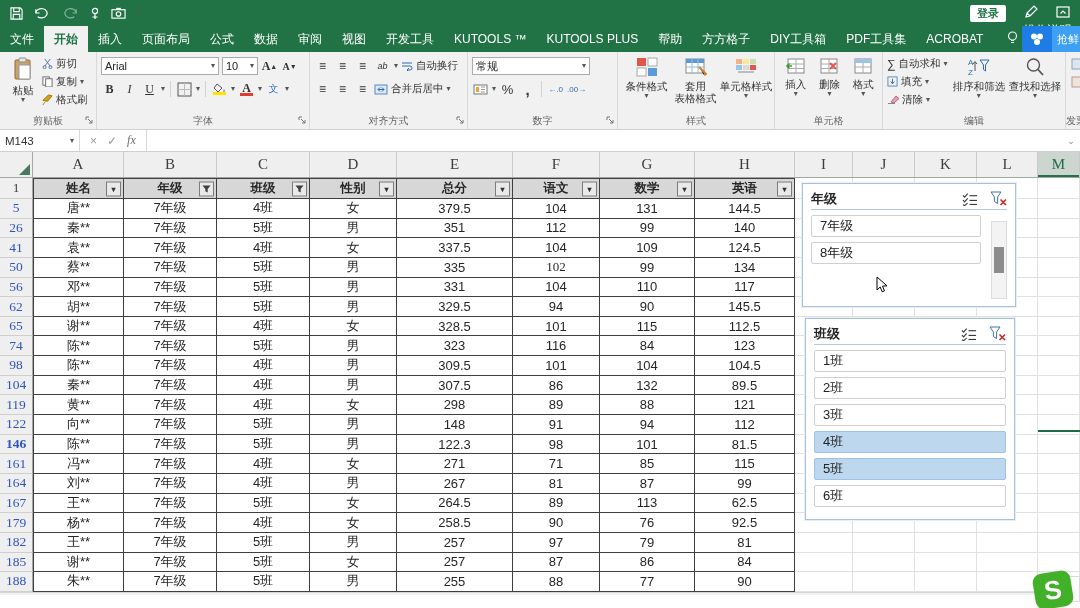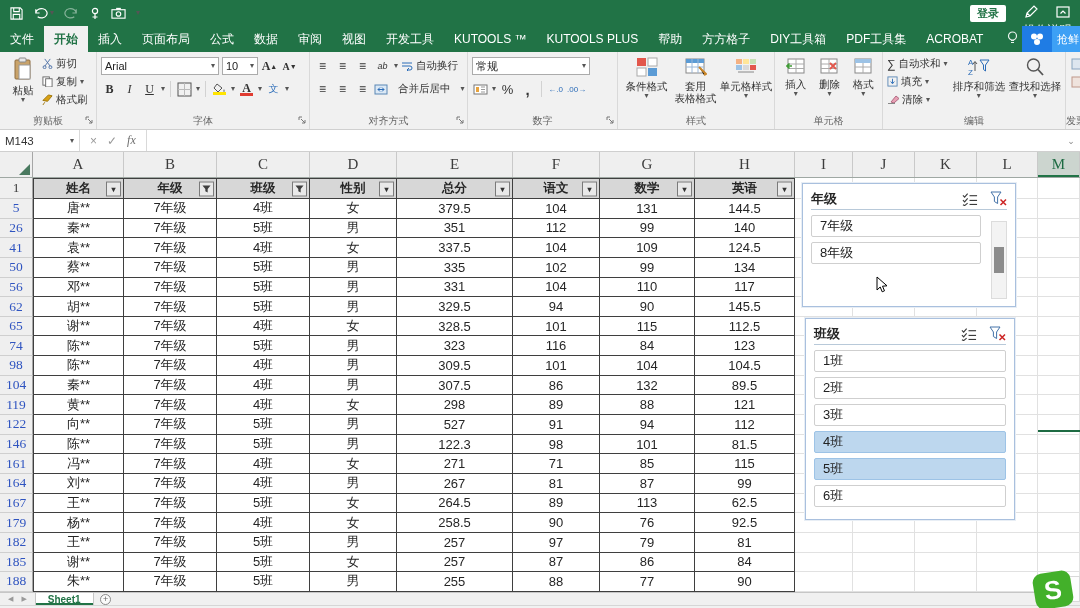--- a/index.html
+++ b/index.html
@@ -304,21 +304,21 @@
           <svg width="12" height="10" viewBox="0 0 12 10">
               <path d="M1 2 h10 M1 5 h8 a2 2 0 1 1 0 4 h-2 M8 7 l-2 2 2 2" fill="none" stroke="#2b6cb8"></path>
             </svg>
           <span style="font-size:10.5px;">自动换行</span>
         </span>
       </div>
       <div class="minirow" style="height:24px;">
         <span class="gbtn">≡</span>
         <span class="gbtn">≡</span>
         <span class="gbtn">≡</span>
-        <span class="gbtn" style="gap:10px;">
+        <span class="gbtn" style="gap:3px;">
           <svg width="14" height="11" viewBox="0 0 14 11">
               <rect x="1" y="1" width="12" height="9" fill="#dce9f5" stroke="#5a87b5"></rect>
               <path d="M4 5.5 h6 M8 3.5 l2 2-2 2 M6 3.5 l-2 2 2 2" fill="none" stroke="#2b6cb8"></path>
             </svg>
           <span style="font-size:10.5px;">合并后居中</span>
           <span class="caret">▾</span>
         </span>
       </div>
       <div class="glabel">对齐方式</div>
       <span class="launcher"><svg width="8" height="8" viewBox="0 0 8 8">
@@ -634,21 +634,21 @@
           <div class="ecell" style="width: 61px;"></div>
           <div class="ecell" style="width: 42px;"></div>
         </div>
         <div class="grow drow">
           <div class="rn" style="width: 33px;">50</div>
           <div class="cell first cz" style="width: 91px;">蔡**</div>
           <div class="cell cz" style="width: 93px;">7年级</div>
           <div class="cell cz" style="width: 93px;">5班</div>
           <div class="cell cz" style="width: 87px;">男</div>
           <div class="cell num" style="width: 116px;">335</div>
-          <div class="cell num" style="width: 87px;">102</div>
+          <div class="cell num" style="width: 87px; font-family: Liberation Serif, serif;">102</div>
           <div class="cell num" style="width: 95px;">99</div>
           <div class="cell num" style="width: 100px;">134</div>
           <div class="ecell" style="width: 58px;"></div>
           <div class="ecell" style="width: 62px;"></div>
           <div class="ecell" style="width: 62px;"></div>
           <div class="ecell" style="width: 61px;"></div>
           <div class="ecell" style="width: 42px;"></div>
         </div>
         <div class="grow drow">
           <div class="rn" style="width: 33px;">56</div>
@@ -761,32 +761,32 @@
           <div class="ecell" style="width: 62px;"></div>
           <div class="ecell" style="width: 61px;"></div>
           <div class="ecell" style="width: 42px;"></div>
         </div>
         <div class="grow drow">
           <div class="rn" style="width: 33px;">122</div>
           <div class="cell first cz" style="width: 91px;">向**</div>
           <div class="cell cz" style="width: 93px;">7年级</div>
           <div class="cell cz" style="width: 93px;">5班</div>
           <div class="cell cz" style="width: 87px;">男</div>
-          <div class="cell num" style="width: 116px;">527</div>
+          <div class="cell num" style="width: 116px;">148</div>
           <div class="cell num" style="width: 87px;">91</div>
           <div class="cell num" style="width: 95px;">94</div>
           <div class="cell num" style="width: 100px;">112</div>
           <div class="ecell" style="width: 58px;"></div>
           <div class="ecell" style="width: 62px;"></div>
           <div class="ecell" style="width: 62px;"></div>
           <div class="ecell" style="width: 61px;"></div>
           <div class="ecell" style="width: 42px;"></div>
         </div>
         <div class="grow drow">
-          <div class="rn" style="width: 33px;">146</div>
+          <div class="rn" style="width: 33px; font-weight: bold;">146</div>
           <div class="cell first cz" style="width: 91px;">陈**</div>
           <div class="cell cz" style="width: 93px;">7年级</div>
           <div class="cell cz" style="width: 93px;">5班</div>
           <div class="cell cz" style="width: 87px;">男</div>
           <div class="cell num" style="width: 116px;">122.3</div>
           <div class="cell num" style="width: 87px;">98</div>
           <div class="cell num" style="width: 95px;">101</div>
           <div class="cell num" style="width: 100px;">81.5</div>
           <div class="ecell" style="width: 58px;"></div>
           <div class="ecell" style="width: 62px;"></div>
@@ -973,27 +973,17 @@
 
     <div class="activecell-line" style="left:1038px;top:278px;width:42px;height:2px;"></div>
 
     <span class="cursor" style="left:876px;top:124px;">
       <svg width="13" height="18" viewBox="0 0 13 18">
           <path d="M1 1 v13 l3.2-3 2 4.8 2.3-1-2-4.6 4.5-.4 Z" fill="#fff" stroke="#000" stroke-width="1"></path>
         </svg>
     </span>
   </div>
 
-  <div class="sheetbar">
-    <div class="navarrows">
-      <span>◀</span>
-      <span>▶</span>
-    </div>
-    <div class="stab">Sheet1</div>
-    <div class="addsheet">
-        <span>+</span>
-      </div>
-  </div>
   <div class="statusbar"></div>
 
   <div class="wm-white"></div>
   <div class="slogo">S</div>
 </div>
 
 </body></html>

